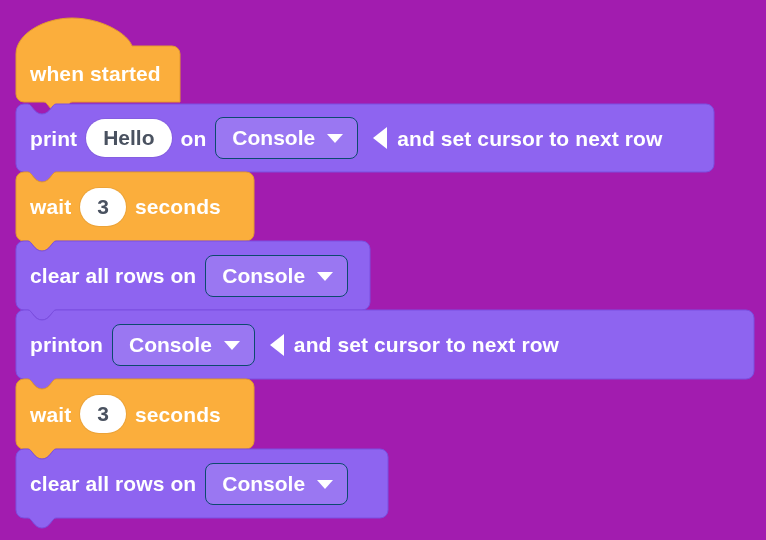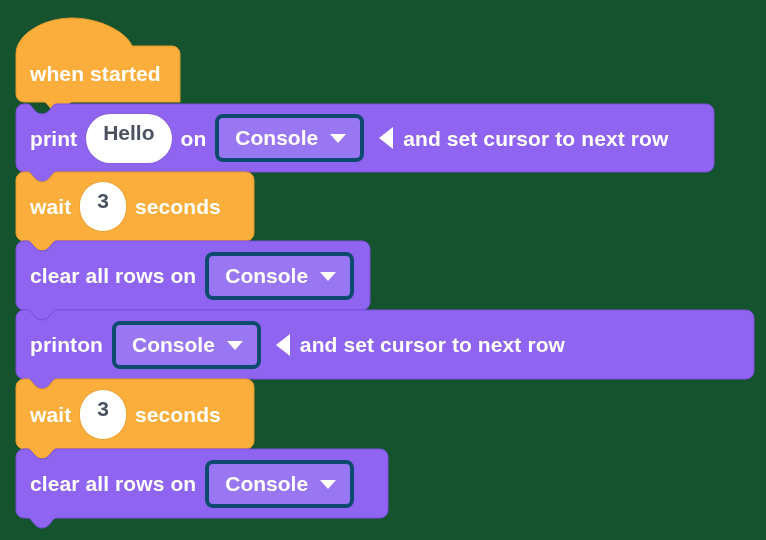--- a/index.html
+++ b/index.html
@@ -10,21 +10,21 @@
   body {
     width: 766px;
     height: 540px;
     font-family: "Liberation Sans", sans-serif;
     overflow: hidden;
   }
   #workspace {
     position: relative;
     width: 766px;
     height: 540px;
-    background: #14532d;
+    background: #a21caf;
   }
   .block {
     position: absolute;
   }
   .block svg {
     position: absolute;
     top: 0;
     left: 0;
     overflow: visible;
     pointer-events: none;
@@ -45,31 +45,31 @@
     line-height: 1;
     user-select: none;
   }
   .oval-field {
     background: #ffffff;
     border-radius: 999px;
     color: #4a5260;
     font-size: 21px;
     font-weight: bold;
     line-height: 1;
-    padding: 8px 17px 20px 17px;
+    padding: 8px 17px 9px 17px;
     margin: 0 9px;
     box-shadow: 0 0 0 1px rgba(0,0,0,0.06);
     user-select: none;
   }
   .dropdown-field {
     display: flex;
     align-items: center;
     gap: 12px;
     background: #9a77f2;
-    border: 4px solid #0c4a6e;
+    border: 1px solid #0c4a6e;
     border-radius: 8px;
     padding: 9px 14px 10px 16px;
     margin: 0 9px;
     color: #ffffff;
     font-size: 21px;
     font-weight: bold;
     line-height: 1;
     user-select: none;
   }
   .caret {

